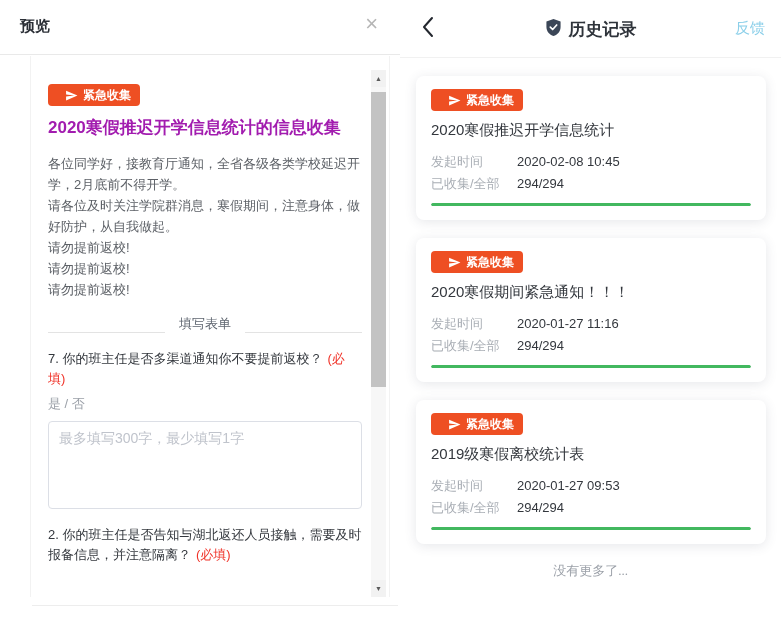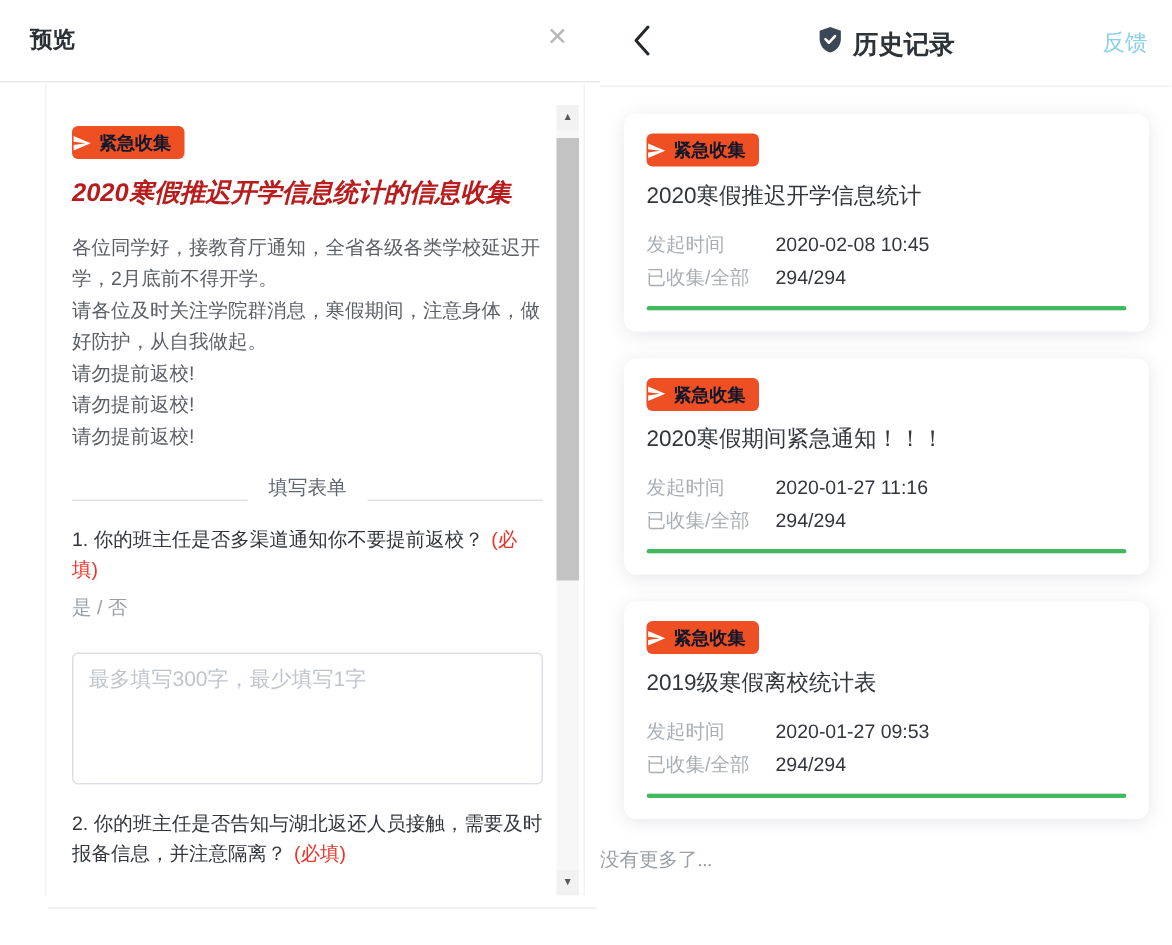--- a/index.html
+++ b/index.html
@@ -14,39 +14,39 @@
   .modal-close { position:absolute; right:22px; top:13px; font-size:22px; line-height:22px;
     color:#b6b6b6; cursor:pointer; background:none; border:none; font-family:inherit; }
 
   .modal-body { position:absolute; left:30px; top:56px; width:360px; height:541px;
     border-left:1px solid #f2f2f2; border-right:1px solid #f2f2f2; background:#fff; overflow:hidden; }
   .modal-footer-line { position:absolute; left:32px; top:605px; width:366px; height:1px; background:#ededed; }
 
   .preview-content { position:absolute; left:0; top:0; width:343px; height:541px;
     padding:28px 12px 0 17px; overflow:hidden; }
 
-  .badge { display:inline-flex; align-items:center; gap:5px; background:#ee4f23; color:#0f172a;
-    font-size:12px; font-weight:bold; border-radius:4px; padding:4px 9px 4px 0; line-height:14px; }
+  .badge { display:inline-flex; align-items:center; gap:5px; background:#ee4f23; color:#ffffff;
+    font-size:12px; font-weight:bold; border-radius:4px; padding:4px 9px 4px 17px; line-height:14px; }
   .badge svg { display:block; }
 
-  .form-title { margin-top:10px; font-size:17px; font-weight:bold; color:#b91c1c; line-height:24px;font-style:italic; }
+  .form-title { margin-top:10px; font-size:17px; font-weight:bold; color:#a21caf; line-height:24px; }
 
   .meta { margin-top:9px; font-size:13px; color:#82878f; line-height:20px; }
   .meta .lbl { margin-right:4px; }
 
   .desc { margin-top:13px; font-size:13px; color:#5c6066; line-height:21px; }
 
   .section-divider { display:flex; align-items:flex-end; margin:15px 0 14px 0; }
   .section-divider .line { flex:1; height:1px; background:#e3e3e3; }
   .section-divider .txt { margin:0 14px; font-size:13px; color:#5f6670; }
 
   .question { font-size:13px; color:#33373d; line-height:20px; }
   .required { color:#f03228; margin-left:5px; }
   .yn-hint { margin-top:6px; font-size:13px; color:#9ba0a8; }
-  .answer-box { display:block; margin-top:21px; width:314px; height:88px; resize:none;
+  .answer-box { display:block; margin-top:8px; width:314px; height:88px; resize:none;
     border:1px solid #dcdfe6; border-radius:4px; padding:8px 10px; font-size:14px;
     font-family:inherit; color:#333; outline:none; background:#fff; }
   .answer-box::placeholder { color:#c0c4cc; }
   .q-block { margin-top:16px; }
   .q-block:first-of-type { margin-top:0; }
 
   
   .scrollbar { position:absolute; right:3px; top:14px; width:15px; height:527px; background:#f7f7f7; }
   .sb-btn { position:absolute; left:0; width:15px; height:17px; background:#f2f2f2;
     color:#5a5a5a; font-size:7px; text-align:center; line-height:17px; cursor:pointer; }
@@ -69,21 +69,21 @@
     padding:13px 15px 14px; margin-bottom:18px; }
   .card-title { margin-top:9px; font-size:15px; color:#33373d; line-height:20px; }
   .card-meta { margin-top:13px; }
   .card-row { display:flex; font-size:13px; line-height:17px; margin-top:5px; }
   .card-row:first-child { margin-top:0; }
   .card-row .k { width:86px; color:#a9aeb5; }
   .card-row .v { color:#33373d; }
   .progress { margin-top:11px; height:3px; border-radius:2px; background:#e8e8e8; overflow:hidden; }
   .progress .fill { height:100%; width:100%; background:#42b85f; border-radius:2px; }
 
-  .no-more { text-align:left; font-size:13px; color:#9ba0a8; margin-top:2px;font-family:Liberation Serif, serif; }
+  .no-more { text-align:center; font-size:13px; color:#9ba0a8; margin-top:2px;font-family:Liberation Serif, serif; }
 </style>
 </head>
 <body>
 
 <div class="stage">
 
   <div class="left-panel">
     <div class="modal-header">
       <span class="modal-title">预览</span>
       <button class="modal-close">×</button>
@@ -112,21 +112,21 @@
           <div>请勿提前返校!</div>
         </div>
 
         <div class="section-divider">
           <span class="line"></span>
           <span class="txt">填写表单</span>
           <span class="line"></span>
         </div>
 
         <div class="q-block">
-          <div class="question"><span>1. 你的班主任是否多渠道通知你不要提前返校？</span><span class="required">(必填)</span></div>
+          <div class="question"><span>7. 你的班主任是否多渠道通知你不要提前返校？</span><span class="required">(必填)</span></div>
           <div class="yn-hint">是 / 否</div>
           <textarea class="answer-box" placeholder="最多填写300字，最少填写1字" style=""></textarea>
         </div>
 
         <div class="q-block">
           <div class="question"><span>2. 你的班主任是否告知与湖北返还人员接触，需要及时报备信息，并注意隔离？</span><span class="required">(必填)</span></div>
 
         </div>
 
       </div>

